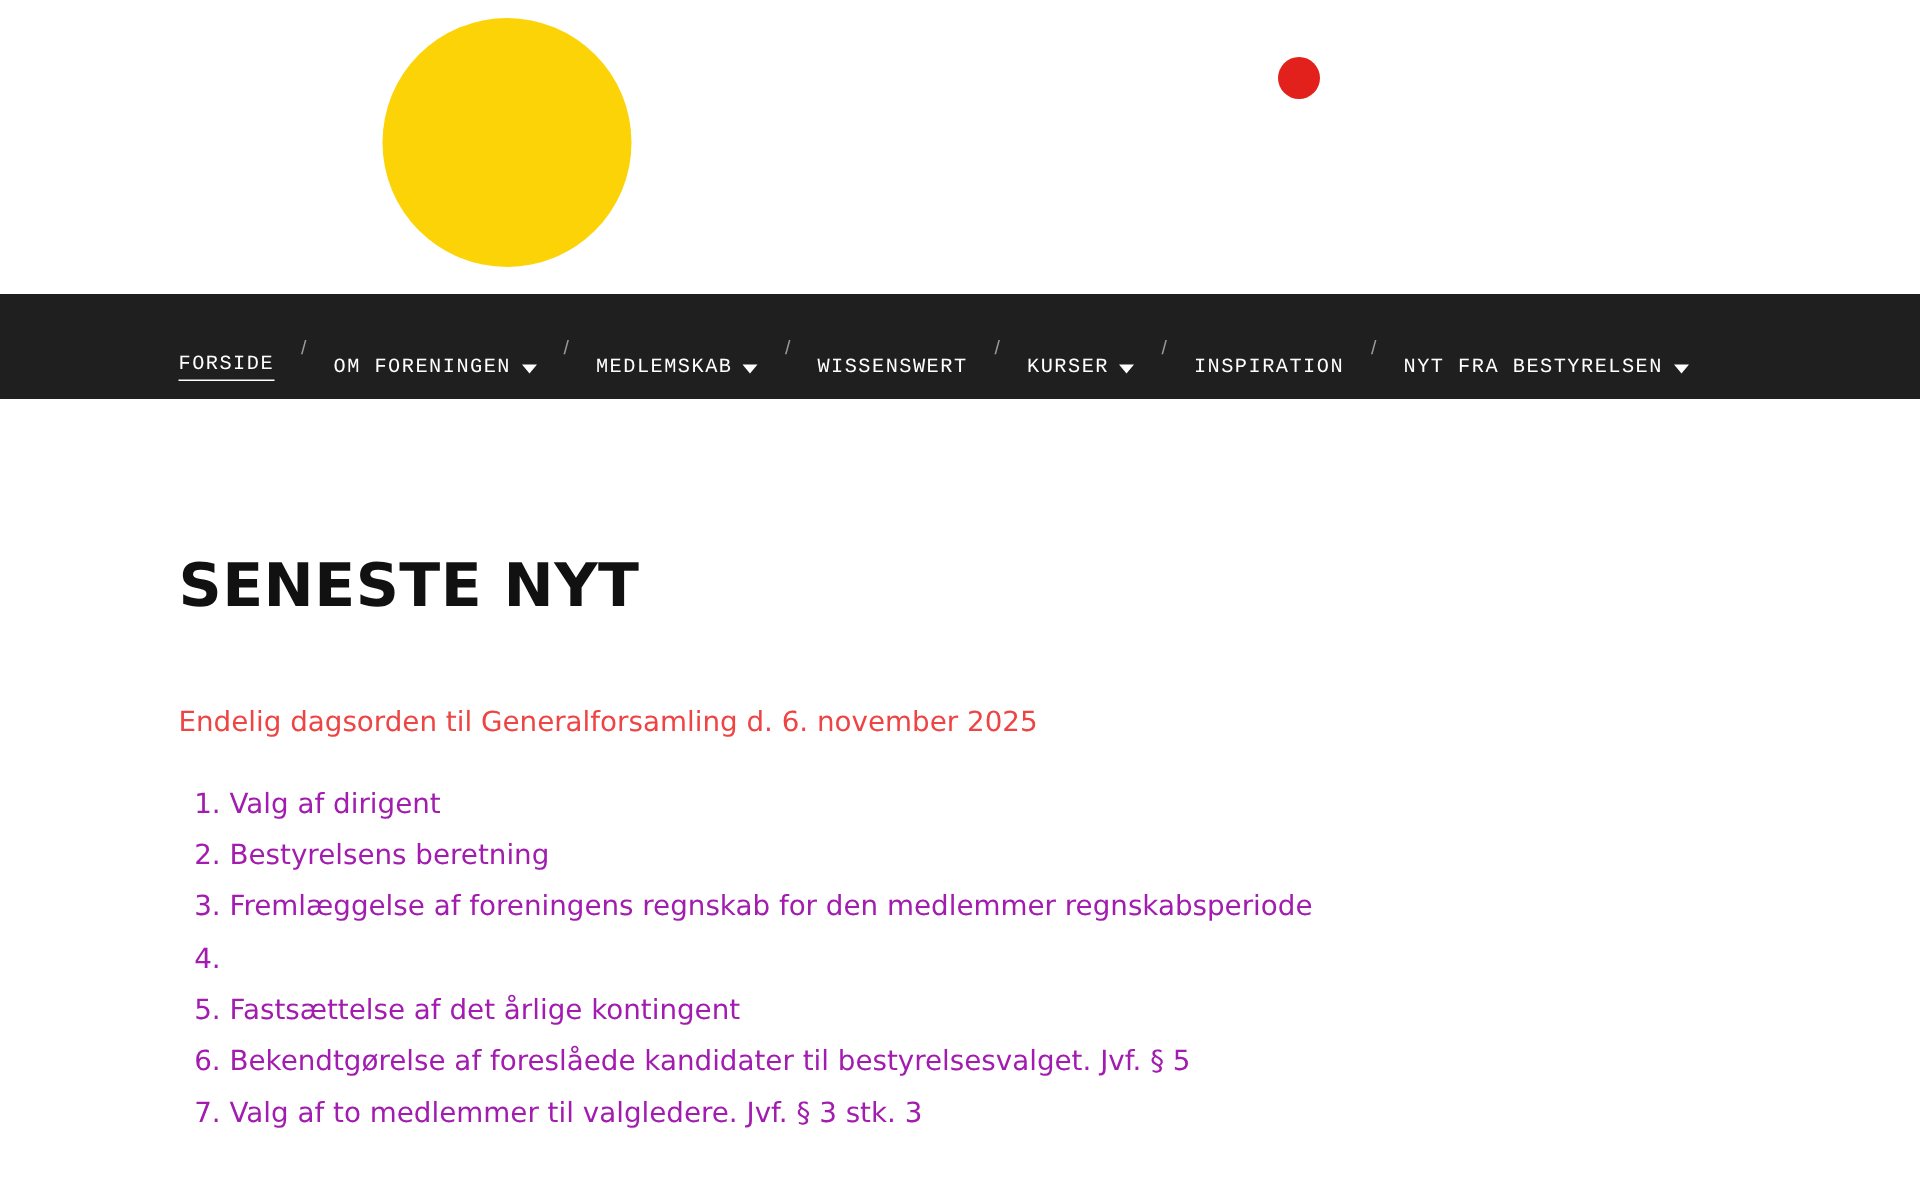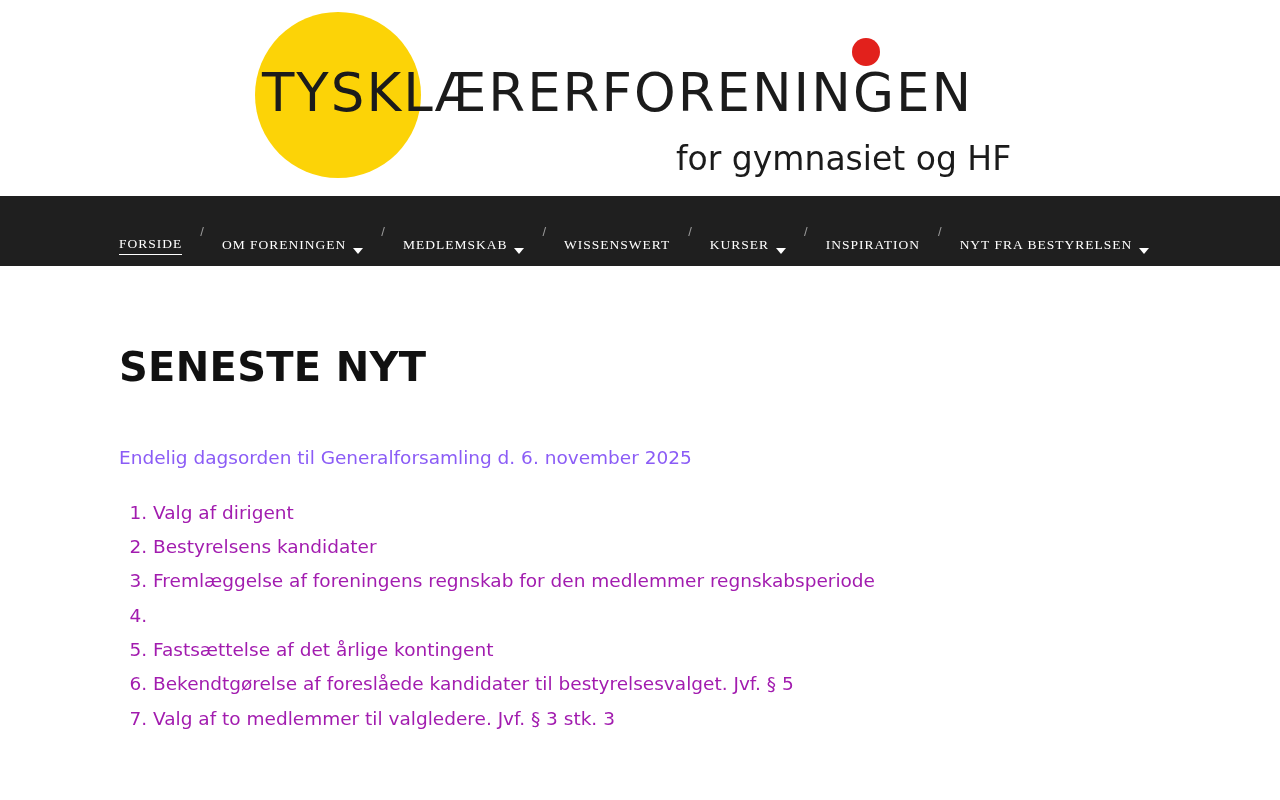--- a/index.html
+++ b/index.html
@@ -77,26 +77,26 @@
     align-items: center;
   }
   .nav-inner {
     display: flex;
     align-items: center;
     padding-left: 119px;
     height: 70px;
   }
   .nav-item {
     display: flex;
-    align-items: flex-end;
+    align-items: center;
     color: #ffffff;
     font-size: 13.5px;
     letter-spacing: 1.0px;
     text-transform: uppercase;
-    font-family: Liberation Serif, serif;
+    font-family: Liberation Mono, monospace;
     cursor: pointer;
     white-space: nowrap;
     margin-top: 28px;
   }
   .nav-item.active .nav-label {
     border-bottom: 1px solid #ffffff;
     padding-bottom: 2px;
   }
   .nav-caret {
     display: inline-block;
@@ -112,36 +112,36 @@
   .nav-sep {
     color: #9a9a9a;
     font-size: 13px;
     margin: 0 18px;
     user-select: none;
   }
 
   
   .content {
     width: 1280px;
-    padding-top: 78px;
+    padding-top: 102px;
     box-sizing: border-box;
   }
   .page-title {
     margin: 0 0 0 119px;
     font-family: "DejaVu Sans", sans-serif;
     font-size: 40px;
     font-weight: 700;
     letter-spacing: 0.3px;
     color: #111111;
   }
   .intro-para {
     margin: 54px 0 0 119px;
     font-size: 18.5px;
     line-height: 1.5;
-    color: #8b5cf6;
+    color: #ef4444;
     font-family: "DejaVu Sans", sans-serif;
   }
   ol.agenda {
     margin: 24px 0 0 119px;
     padding-left: 34px;
     font-size: 18.5px;
     line-height: 1.8;
     color: #a21caf;
     font-family: "DejaVu Sans", sans-serif;
   }
@@ -154,22 +154,20 @@
     line-height: 1.55;
   }
 </style>
 </head>
 <body>
 
 <header class="site-header">
   <div class="logo-wrap">
     <div class="logo-circle"></div>
     <div class="logo-dot"></div>
-    <div class="logo-text-main">TYSKLÆRERFORENINGEN</div>
-    <div class="logo-text-sub">for gymnasiet og HF</div>
   </div>
 </header>
 
 <nav class="nav-bar">
   <div class="nav-inner">
 
     <div class="nav-item active">
       <span class="nav-label">FORSIDE</span>
     </div>
     <span class="nav-sep">/</span>
@@ -213,21 +211,21 @@
 <main class="content">
   <h1 class="page-title">SENESTE NYT</h1>
 
   <p class="intro-para">Endelig dagsorden til Generalforsamling d. 6. november 2025</p>
 
   <ol class="agenda">
     <li>
       <span>Valg af dirigent</span>
     </li>
     <li>
-      <span>Bestyrelsens kandidater</span>
+      <span>Bestyrelsens beretning</span>
     </li>
     <li>
       <span>Fremlæggelse af foreningens regnskab for den medlemmer regnskabsperiode</span>
     </li>
     <li>
     </li>
     <li>
       <span>Fastsættelse af det årlige kontingent</span>
     </li>
     <li>

